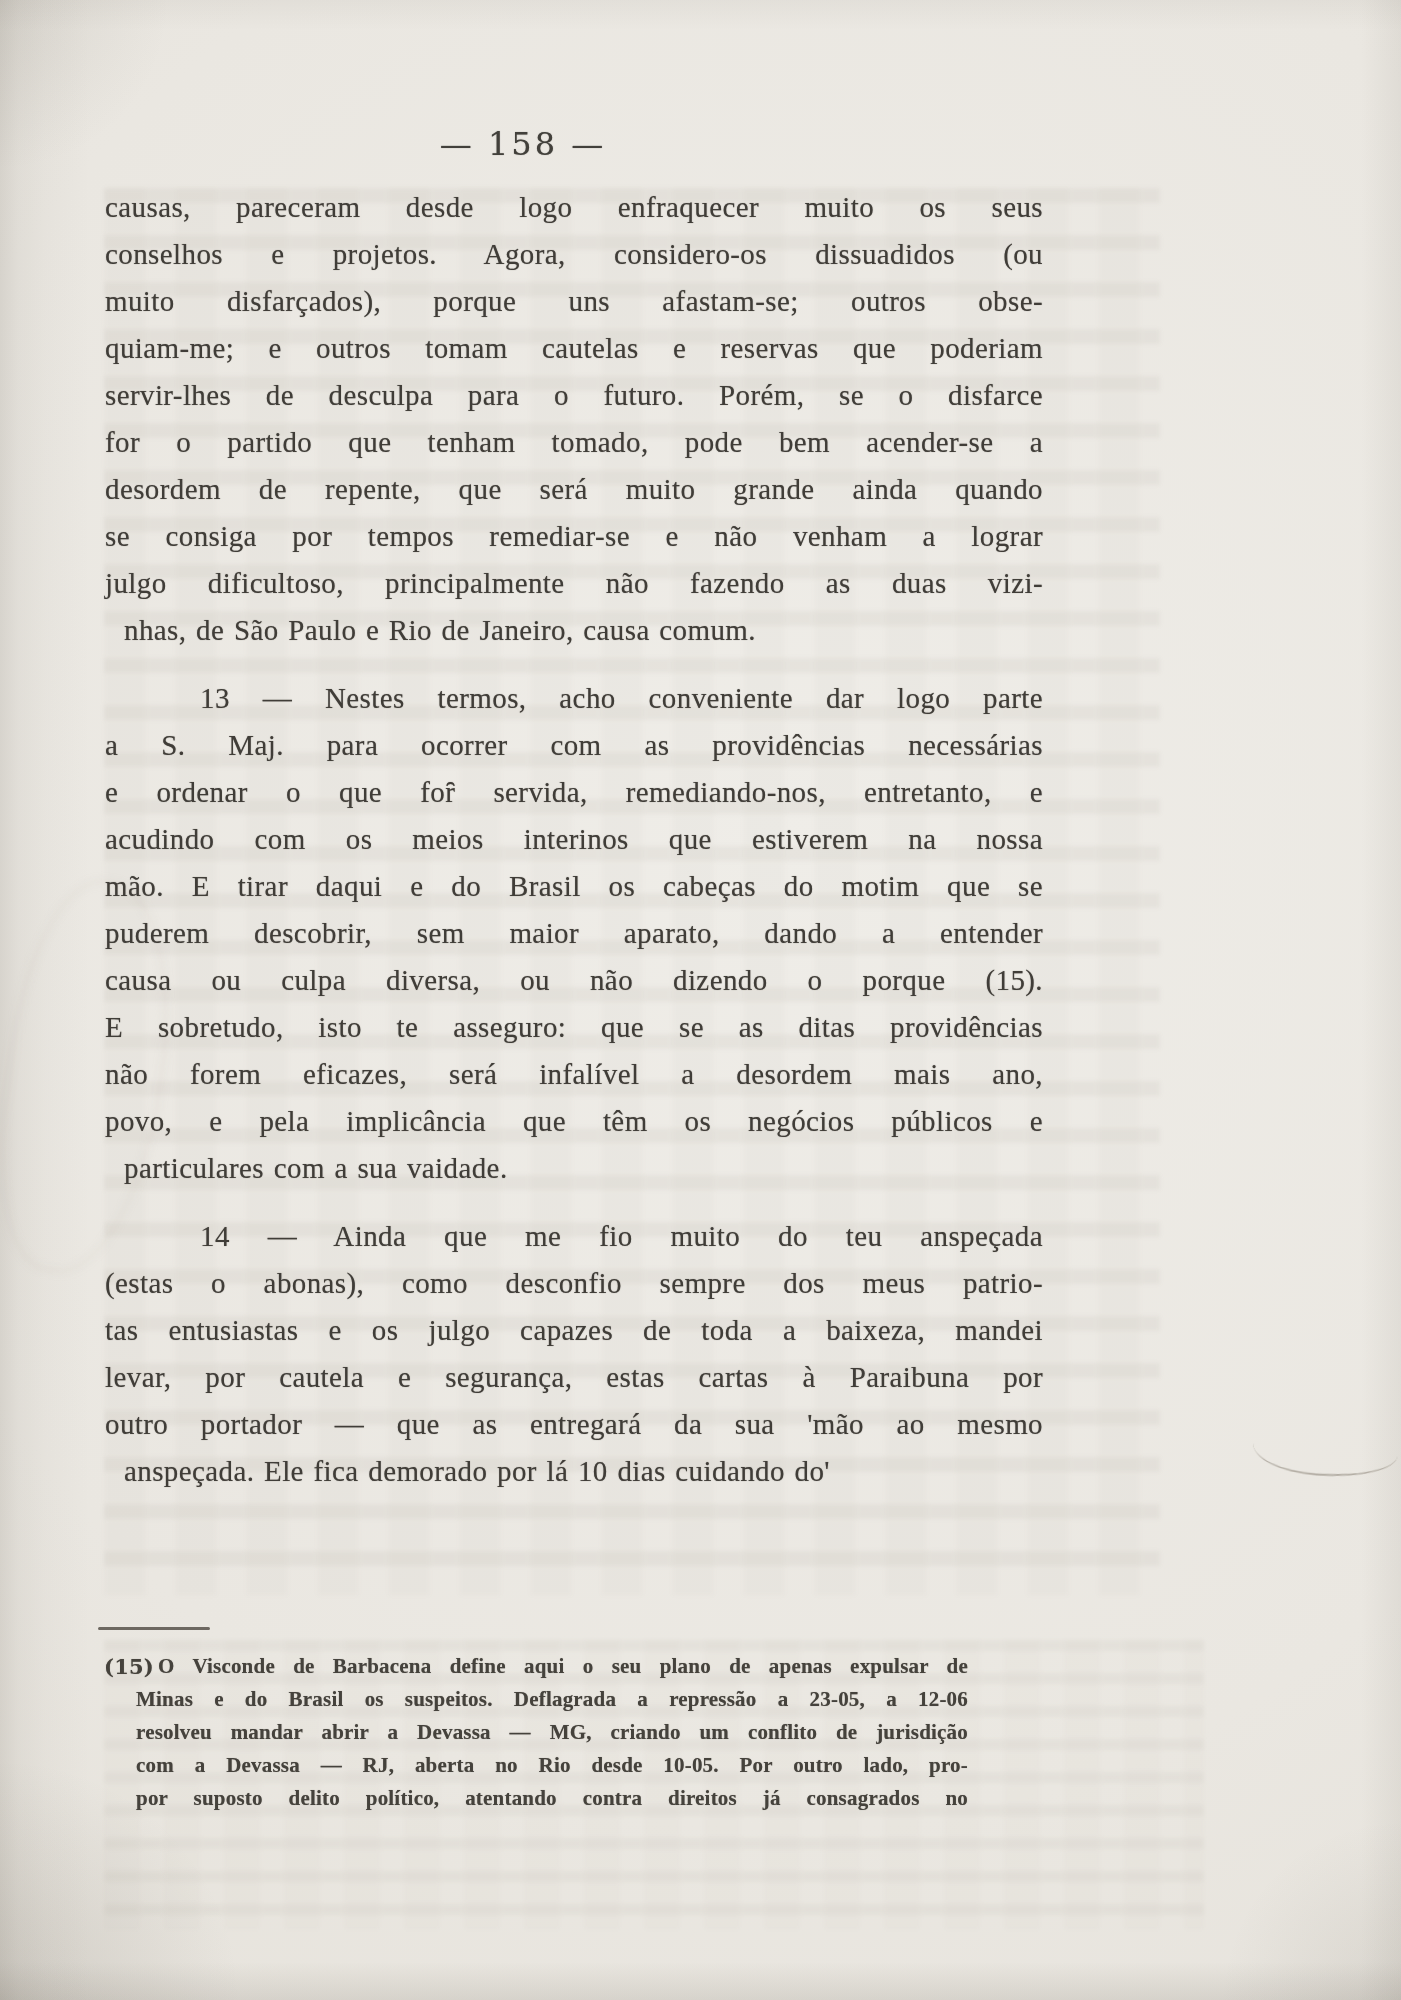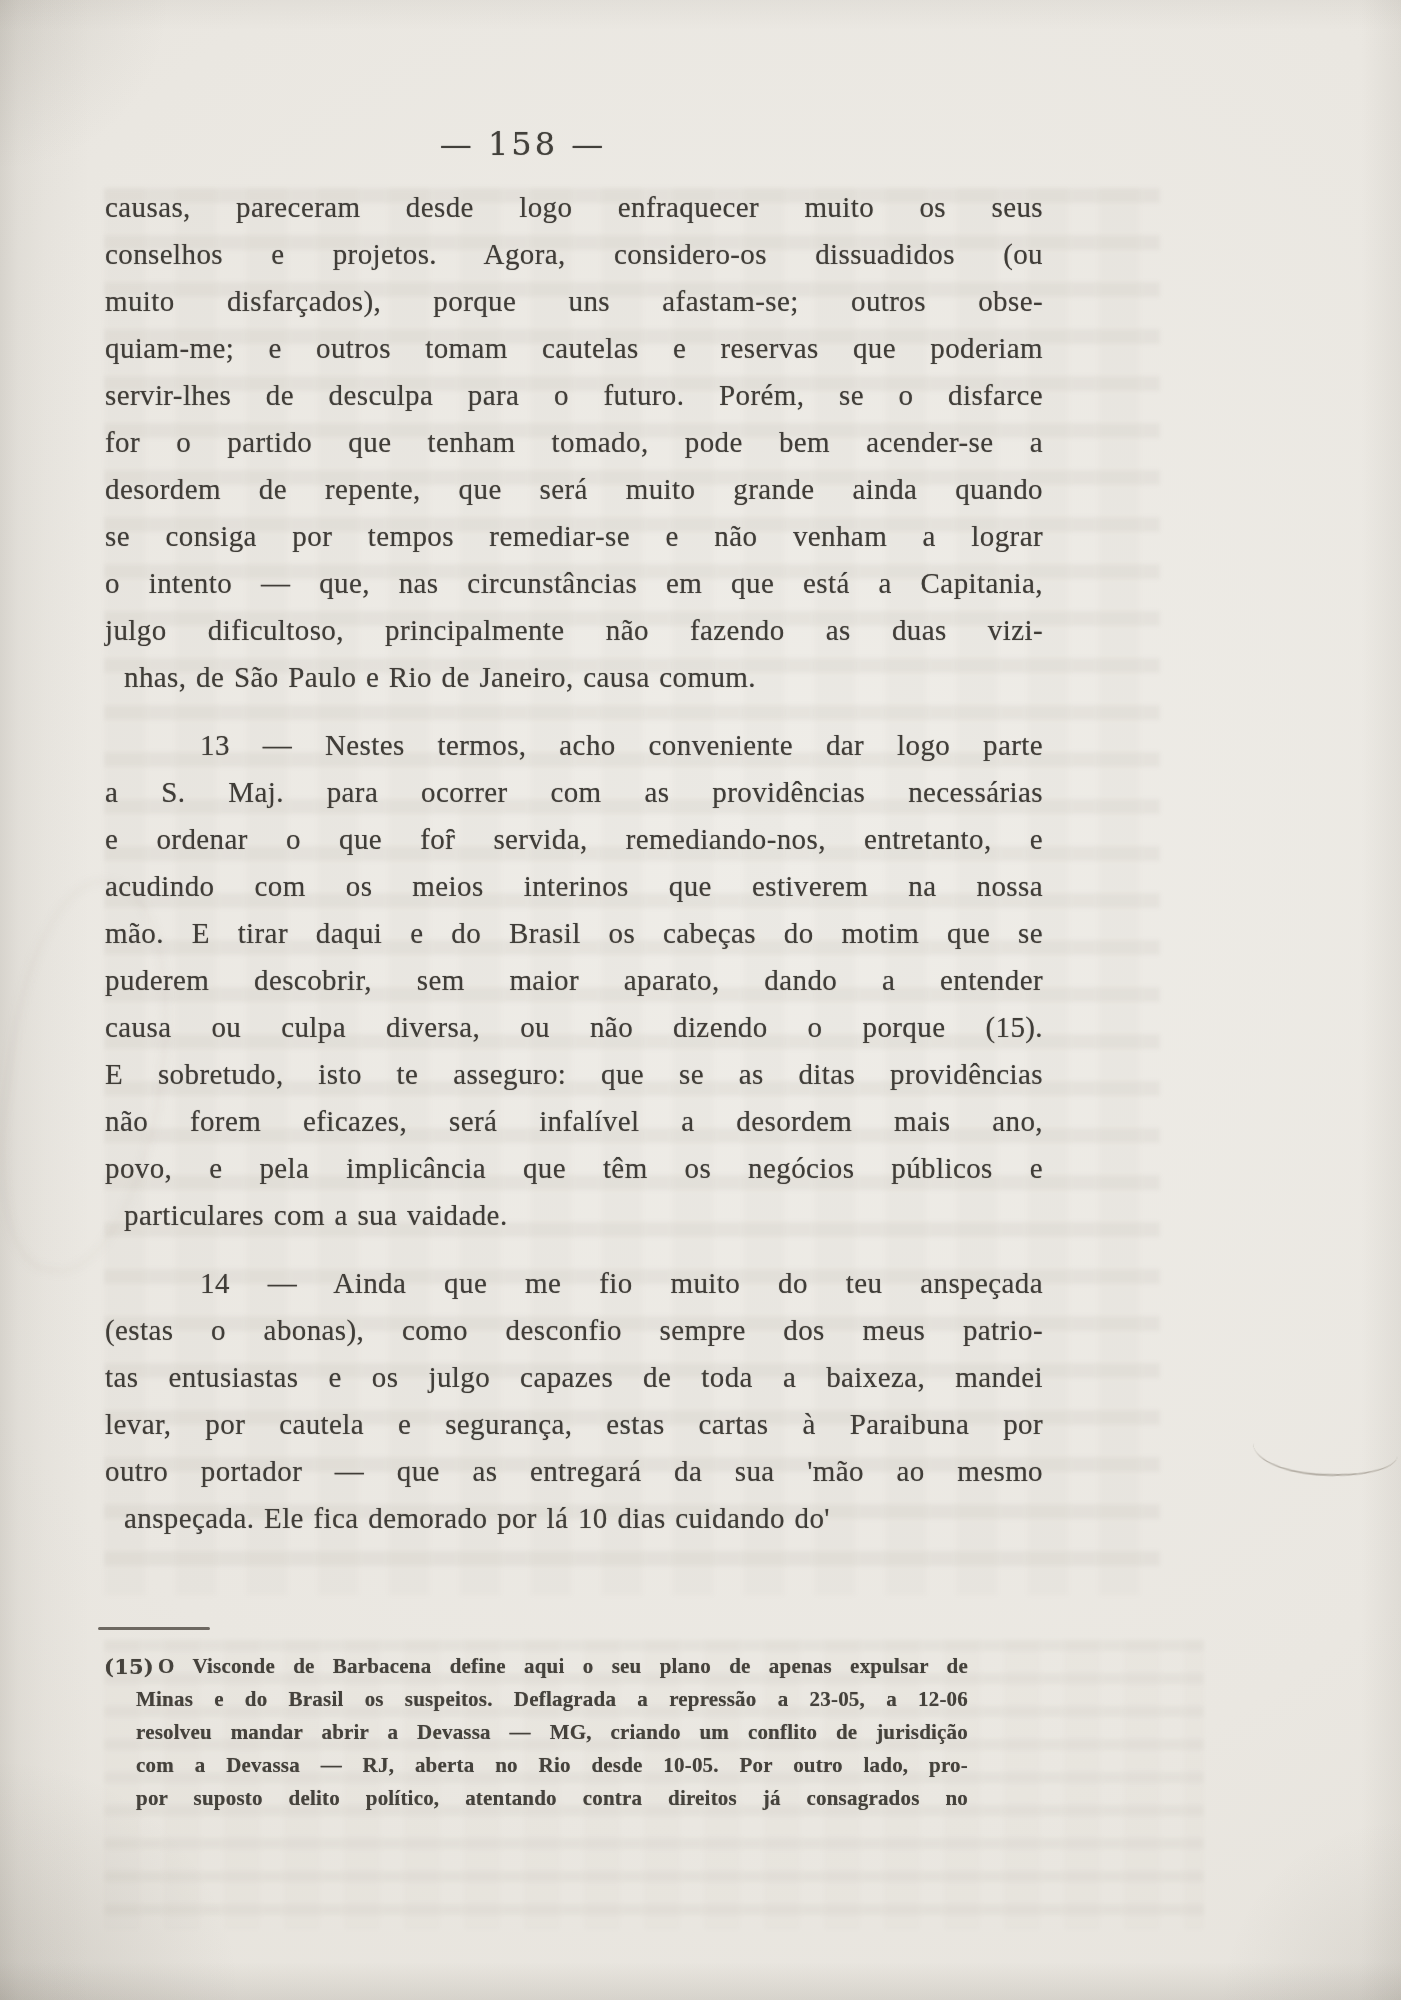--- a/index.html
+++ b/index.html
@@ -134,21 +134,20 @@
   <main class="text-block" id="paragraphs">
       <div class="para">
         <div class="line first">causas, pareceram desde logo enfraquecer muito os seus</div>
         <div class="line">conselhos e projetos. Agora, considero-os dissuadidos (ou</div>
         <div class="line">muito disfarçados), porque uns afastam-se; outros obse-</div>
         <div class="line">quiam-me; e outros tomam cautelas e reservas que poderiam</div>
         <div class="line">servir-lhes de desculpa para o futuro. Porém, se o disfarce</div>
         <div class="line">for o partido que tenham tomado, pode bem acender-se a</div>
         <div class="line">desordem de repente, que será muito grande ainda quando</div>
         <div class="line">se consiga por tempos remediar-se e não venham a lograr</div>
-        <div class="line">o intento — que, nas circunstâncias em que está a Capitania,</div>
         <div class="line">julgo dificultoso, principalmente não fazendo as duas vizi-</div>
         <div class="line last">nhas, de São Paulo e Rio de Janeiro, causa comum.</div>
       </div>
       <div class="para indent">
         <div class="line first">13 — Nestes termos, acho conveniente dar logo parte</div>
         <div class="line">a S. Maj. para ocorrer com as providências necessárias</div>
         <div class="line">e ordenar o que foȓ servida, remediando-nos, entretanto, e</div>
         <div class="line">acudindo com os meios interinos que estiverem na nossa</div>
         <div class="line">mão. E tirar daqui e do Brasil os cabeças do motim que se</div>
         <div class="line">puderem descobrir, sem maior aparato, dando a entender</div>

